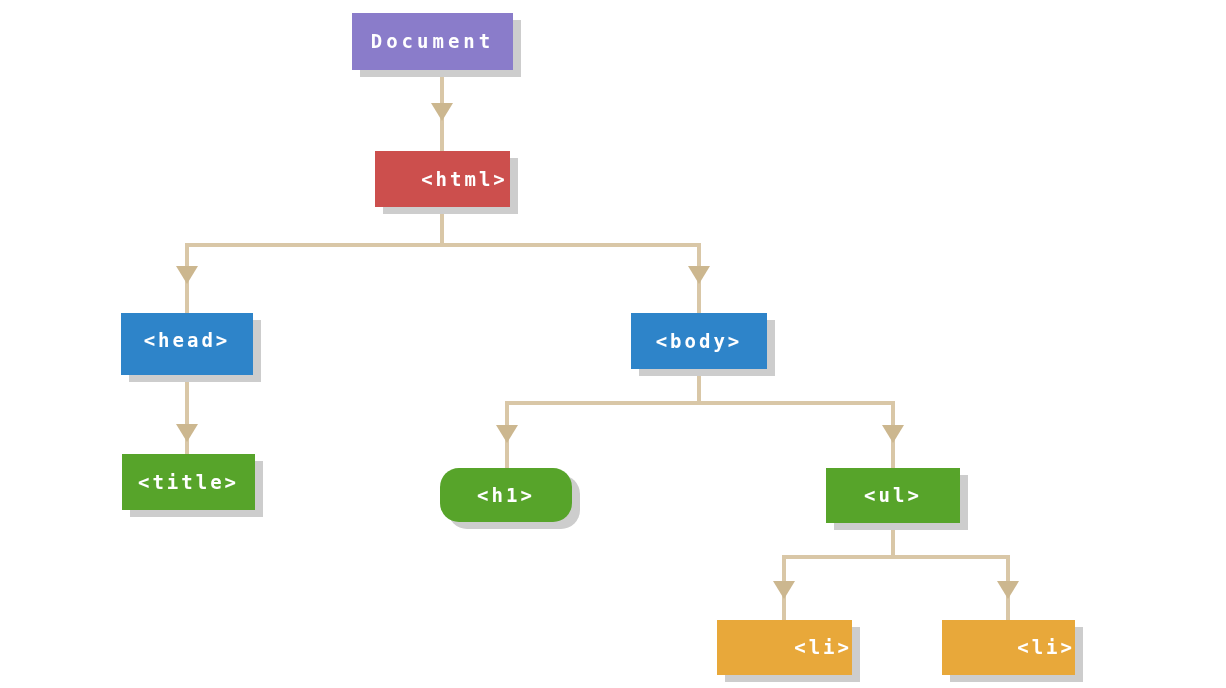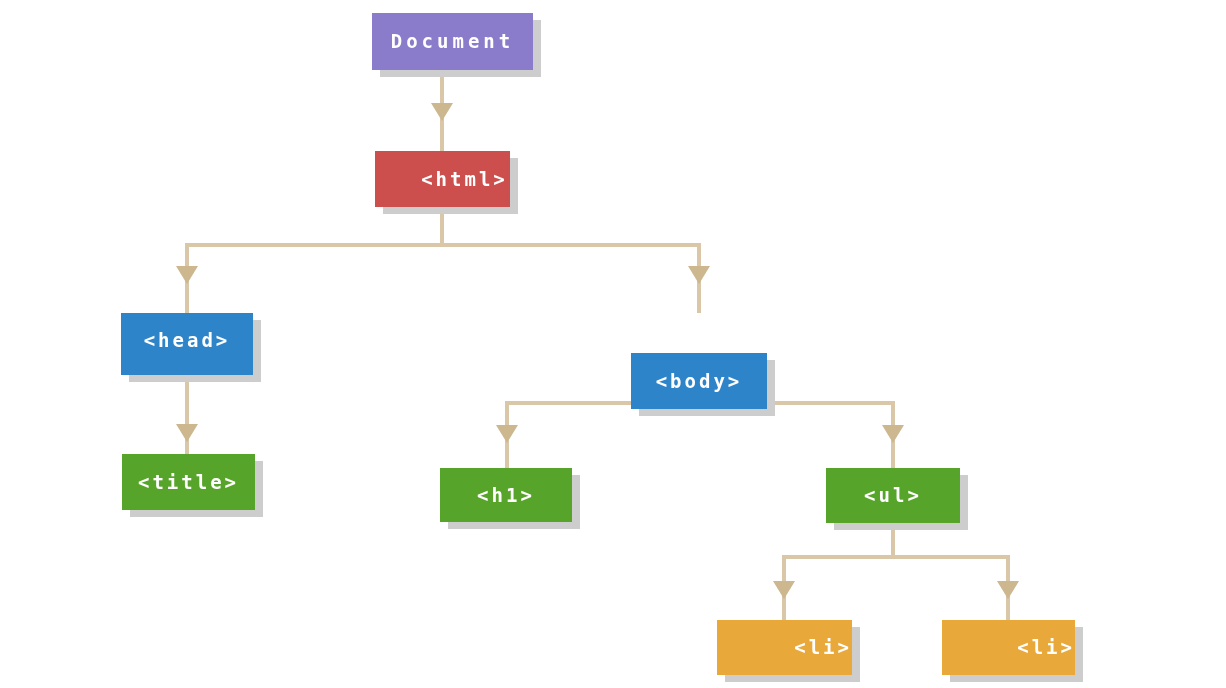--- a/index.html
+++ b/index.html
@@ -27,26 +27,26 @@
     box-shadow: 8px 7px 0 0 #cdcdcd;
     white-space: nowrap;
     z-index: 2;
   }
   .node.purple { background: #8a7cca; }
   .node.red    { background: #cc4f4d; }
   .node.blue   { background: #2e84c9; }
   .node.green  { background: #57a42a; }
   .node.orange { background: #e8a83a; text-align: right; }
 
-  #node-document { left: 372px; top: 13px;  width: 161px; height: 57px; line-height: 57px; letter-spacing: 4px; }
+  #node-document { left: 352px; top: 13px;  width: 161px; height: 57px; line-height: 57px; letter-spacing: 4px; }
   #node-html     { left: 375px; top: 151px; width: 135px; height: 56px; line-height: 56px; padding-left: 44px; }
   #node-head     { left: 121px; top: 313px; width: 132px; height: 62px; line-height: 55px; }
   #node-body     { left: 631px; top: 313px; width: 136px; height: 56px; line-height: 56px; }
   #node-title    { left: 122px; top: 454px; width: 133px; height: 56px; line-height: 56px; }
-  #node-h1       { left: 440px; top: 468px; width: 132px; height: 54px; line-height: 54px; }
+  #node-h1       { left: 440px; top: 468px; width: 132px; height: 54px; line-height: 54px; border-radius: 19px; }
   #node-ul       { left: 826px; top: 468px; width: 134px; height: 55px; line-height: 55px; }
   #node-li1      { left: 717px; top: 620px; width: 135px; height: 55px; line-height: 55px; }
   #node-li2      { left: 942px; top: 620px; width: 133px; height: 55px; line-height: 55px; }
 
   
   .edge {
     position: absolute;
     background: #d9c7a7;
     z-index: 1;
   }
@@ -114,21 +114,21 @@
   <div class="arrow" id="a-ul"></div>
   <div class="arrow" id="a-li1"></div>
   <div class="arrow" id="a-li2"></div>
 
   <div class="node purple" id="node-document" style="background: rgb(138, 124, 202);">Document</div>
 
   <div class="node red" id="node-html" style="background: rgb(204, 79, 77);">&lt;html&gt;</div>
 
   <div class="node blue" id="node-head" style="background: rgb(46, 132, 201);">&lt;head&gt;</div>
 
-  <div class="node blue" id="node-body" style="background: rgb(46, 132, 201); margin-top: 40px;">&lt;body&gt;</div>
+  <div class="node blue" id="node-body" style="background: rgb(46, 132, 201);">&lt;body&gt;</div>
 
   <div class="node green" id="node-title" style="background: rgb(87, 164, 42);">&lt;title&gt;</div>
 
   <div class="node green" id="node-h1" style="background: rgb(87, 164, 42);">&lt;h1&gt;</div>
 
   <div class="node green" id="node-ul" style="background: rgb(87, 164, 42); text-align: center;">&lt;ul&gt;</div>
 
   <div class="node orange" id="node-li1" style="background: rgb(232, 168, 58);">&lt;li&gt;</div>
 
   <div class="node orange" id="node-li2" style="background: rgb(232, 168, 58);">&lt;li&gt;</div>

